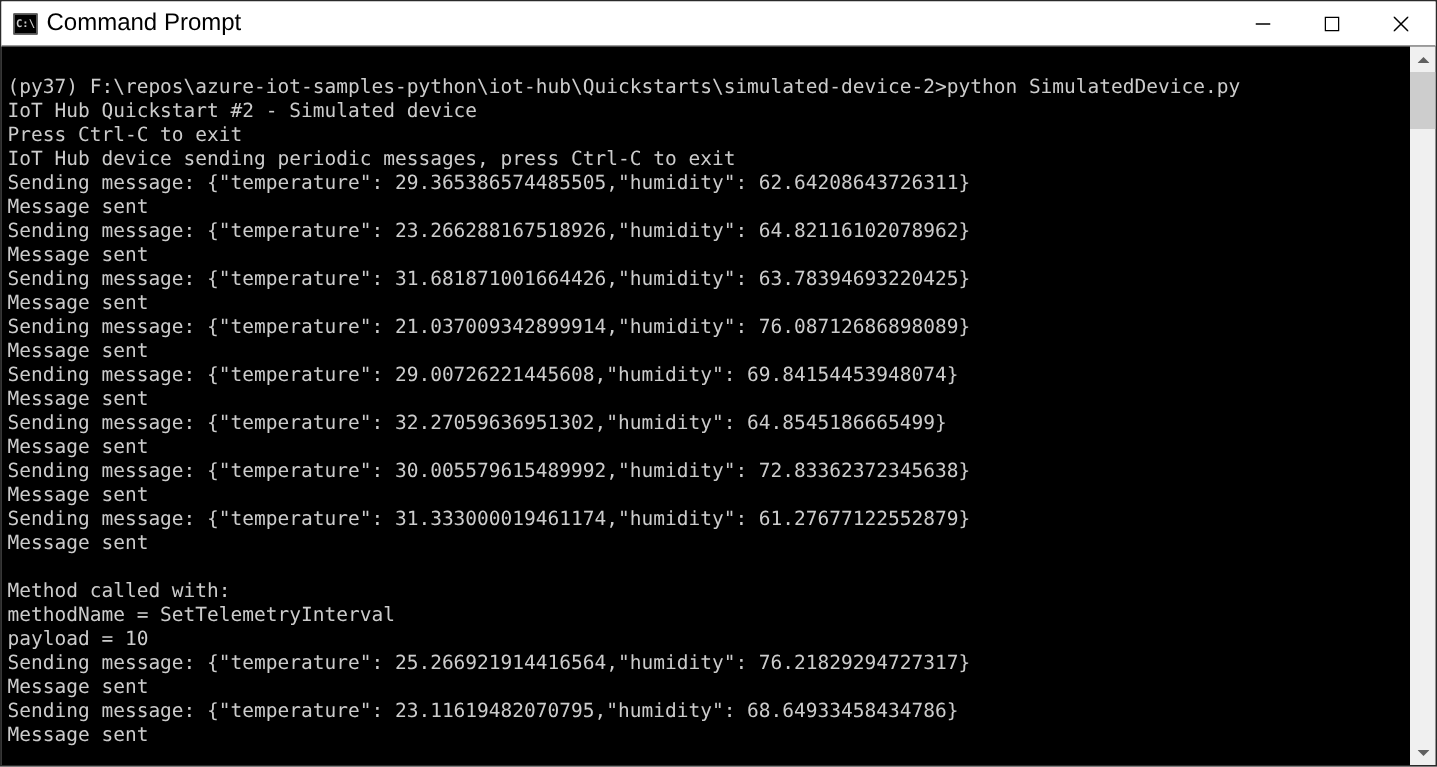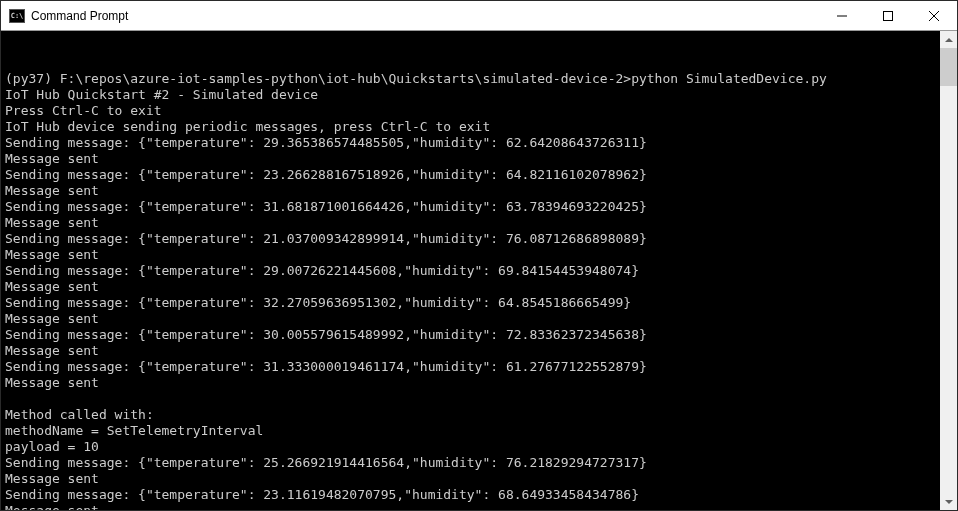--- a/index.html
+++ b/index.html
@@ -38,21 +38,21 @@
       display: flex;
       align-items: center;
       justify-content: center;
       font-size: 7px;
       color: #ccc;
       font-family: monospace;
       font-weight: bold;
       border: 1px solid #555;
     }
     .titlebar-text {
-      font-size: 12px;
+      font-size: 16px;
       color: #000;
       flex: 1;
     }
     .titlebar-controls {
       display: flex;
       height: 100%;
     }
     .titlebar-btn {
       width: 46px;
       height: 100%;
@@ -72,21 +72,21 @@
       background: #000;
       overflow: hidden;
     }
     .terminal {
       flex: 1;
       background: #000;
       color: #ccc;
       font-family: Consolas, "Lucida Console", monospace;
       font-size: 13px;
       line-height: 16px;
-      padding: 24px 4px 2px 4px;
+      padding: 4px 4px 2px 4px;
       overflow-y: auto;
       white-space: pre;
     }
     .scrollbar {
       width: 17px;
       background: #f0f0f0;
       display: flex;
       flex-direction: column;
     }
     .scroll-arrow {

